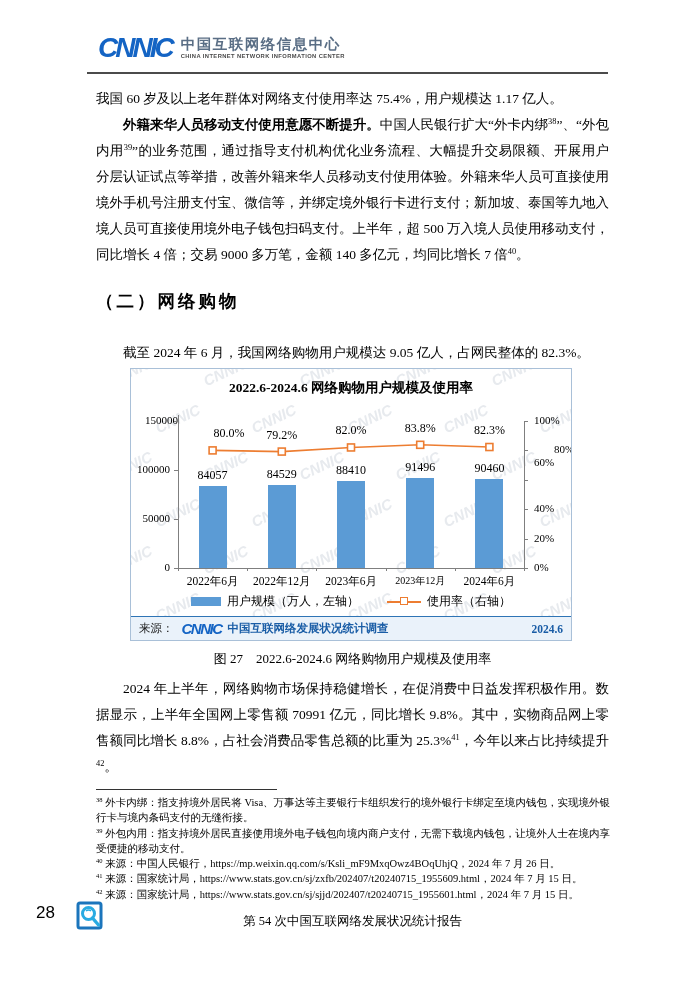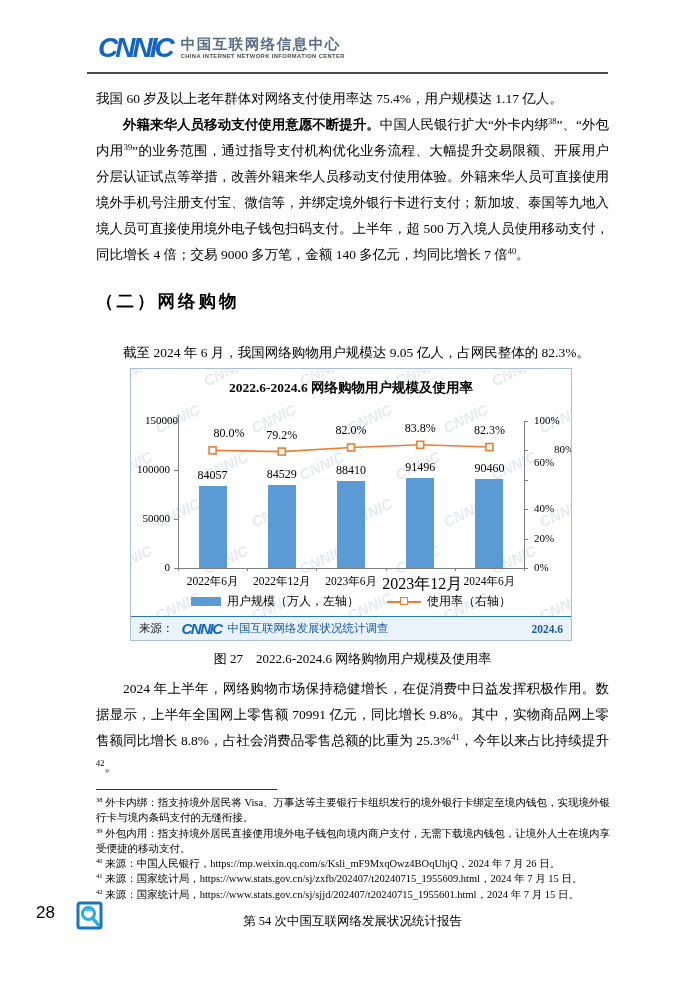--- a/index.html
+++ b/index.html
@@ -32,21 +32,21 @@
          gap:28px;font-size:12px;z-index:3;align-items:center;}
   .legend-item{display:flex;align-items:center;}
   .swatch-bar{width:30px;height:9px;background:#5B9BD5;display:inline-block;margin-right:6px;}
   .swatch-line{position:relative;width:34px;height:2px;background:#ED7D31;display:inline-block;margin-right:6px;}
   .swatch-line .sq{position:absolute;left:13px;top:-3.5px;width:6px;height:6px;border:1.5px solid #ED7D31;background:#fff;}
   .source-bar{position:absolute;left:0;bottom:0;width:100%;height:24px;background:#eaf2fa;
          border-top:1.5px solid #2e74b5;display:flex;align-items:center;padding:0 8px;box-sizing:border-box;z-index:4;}
   .source-label{font-size:11.5px;color:#1a1a1a;}
   .source-logo{font-family:"Liberation Sans",sans-serif;font-style:italic;font-weight:800;
          color:#1464c4;font-size:15px;letter-spacing:-1.5px;margin:0 6px 0 8px;}
-  .source-text{font-size:11.5px;color:#1a5da6;font-weight:normal;}
+  .source-text{font-size:11.5px;color:#1a5da6;font-weight:bold;}
   .source-date{margin-left:auto;font-size:11.5px;color:#1a5da6;font-weight:bold;}
 
   
   .fn-rule{position:absolute;left:96px;top:789px;width:181px;height:1px;background:#333;}
   .footnotes{position:absolute;left:96px;top:795px;width:514px;font-size:10.5px;line-height:15.3px;text-align:justify;}
   .footnotes p{margin:0;}
 
   
   .page-number{position:absolute;left:36px;top:903px;font-size:17px;font-family:"Liberation Sans",sans-serif;}
   .footer-logo{position:absolute;left:76px;top:900px;}
@@ -160,21 +160,21 @@
       <div style="position: absolute; left: 118.8px; top: 98.1616px; width: 64px; text-align: center; font-size: 12px; z-index: 3;">84529</div>
       <div style="position: absolute; left: 118.8px; top: 58.576px; width: 64px; text-align: center; font-size: 12px; z-index: 3;">79.2%</div>
       <div style="position: absolute; left: 108.8px; top: 205px; width: 84px; text-align: center; font-size: 11.5px; z-index: 2;">2022年12月</div>
       <div style="position: absolute; left: 206px; top: 112.358px; width: 28px; height: 86.6418px; background: rgb(91, 155, 213); z-index: 2;"></div>
       <div style="position: absolute; left: 188px; top: 94.3582px; width: 64px; text-align: center; font-size: 12px; z-index: 3;">88410</div>
       <div style="position: absolute; left: 188px; top: 54.46px; width: 64px; text-align: center; font-size: 12px; z-index: 3;">82.0%</div>
       <div style="position: absolute; left: 178px; top: 205px; width: 84px; text-align: center; font-size: 11.5px; z-index: 2;">2023年6月</div>
       <div style="position: absolute; left: 275.2px; top: 109.334px; width: 28px; height: 89.6661px; background: rgb(91, 155, 213); z-index: 2;"></div>
       <div style="position: absolute; left: 257.2px; top: 91.3339px; width: 64px; text-align: center; font-size: 12px; z-index: 3;">91496</div>
       <div style="position: absolute; left: 257.2px; top: 51.814px; width: 64px; text-align: center; font-size: 12px; z-index: 3;">83.8%</div>
-      <div style="position: absolute; left: 247.2px; top: 205px; width: 84px; text-align: right; font-size: 16px; z-index: 2;">2023年12月</div>
+      <div style="position: absolute; left: 247.2px; top: 205px; width: 84px; text-align: center; font-size: 10px; z-index: 2;">2023年12月</div>
       <div style="position: absolute; left: 344.4px; top: 110.349px; width: 28px; height: 88.6508px; background: rgb(91, 155, 213); z-index: 2;"></div>
       <div style="position: absolute; left: 326.4px; top: 92.3492px; width: 64px; text-align: center; font-size: 12px; z-index: 3;">90460</div>
       <div style="position: absolute; left: 326.4px; top: 54.019px; width: 64px; text-align: center; font-size: 12px; z-index: 3;">82.3%</div>
       <div style="position: absolute; left: 316.4px; top: 205px; width: 84px; text-align: center; font-size: 11.5px; z-index: 2;">2024年6月</div>
       <svg width="440" height="271" style="position: absolute; left: 0px; top: 0px; z-index: 2;">
         <polyline points="81.6,81.39999999999999 150.8,82.576 220,78.46000000000001 289.20000000000005,75.81400000000001 358.40000000000003,78.019" fill="none" stroke="#ED7D31" stroke-width="1.6"></polyline>
         <rect x="78.1" y="77.89999999999999" width="7" height="7" fill="#fff" stroke="#ED7D31" stroke-width="1.6"></rect>
         <rect x="147.3" y="79.076" width="7" height="7" fill="#fff" stroke="#ED7D31" stroke-width="1.6"></rect>
         <rect x="216.5" y="74.96000000000001" width="7" height="7" fill="#fff" stroke="#ED7D31" stroke-width="1.6"></rect>
         <rect x="285.70000000000005" y="72.31400000000001" width="7" height="7" fill="#fff" stroke="#ED7D31" stroke-width="1.6"></rect>

